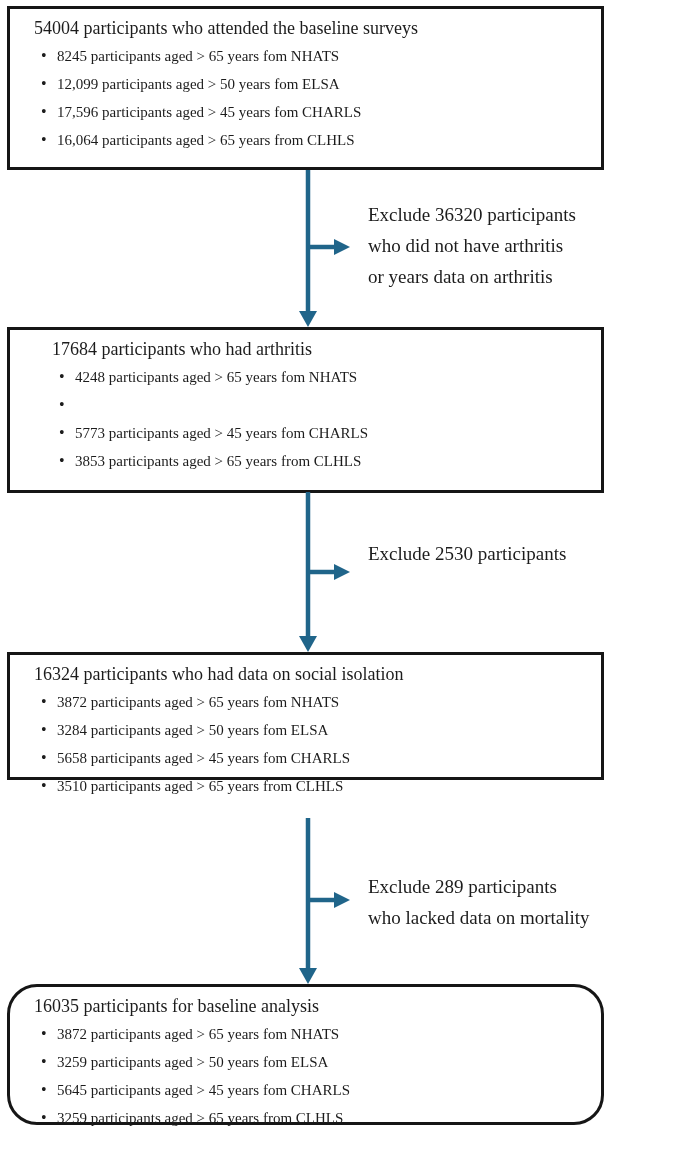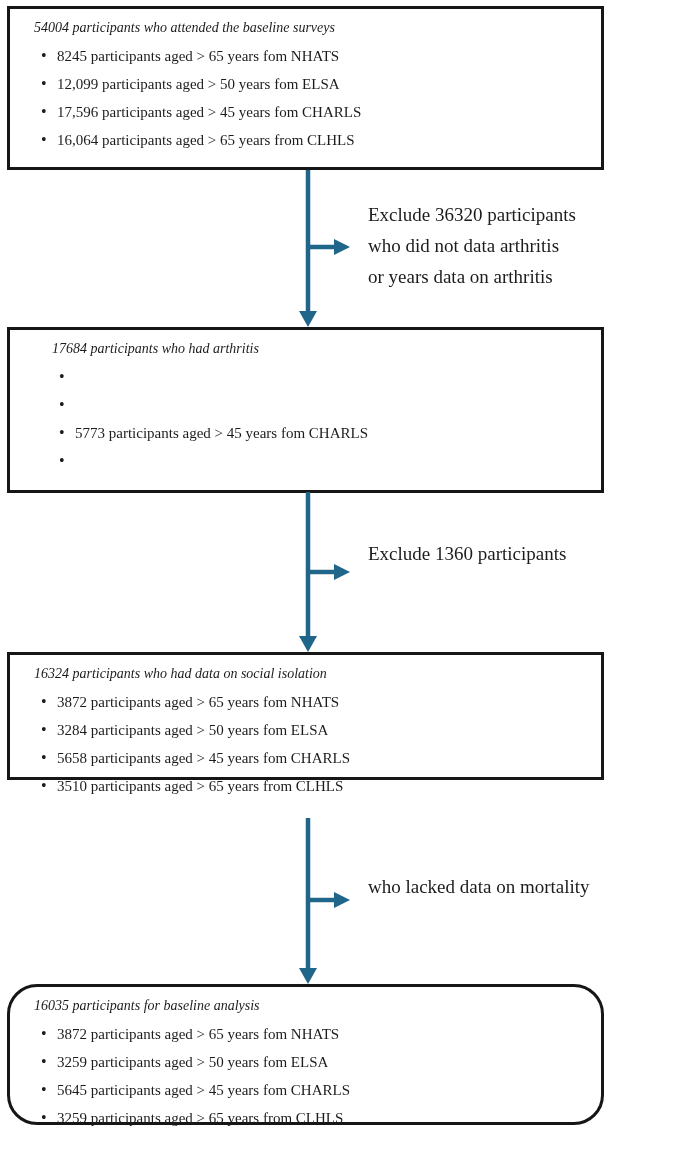--- a/index.html
+++ b/index.html
@@ -21,24 +21,23 @@
   }
   .box {
     position: absolute;
     left: 7px;
     width: 597px;
     border: 3px solid var(--border);
     background: var(--bg);
     padding: 5px 12px 6px 24px;
   }
   .box-title {
-    font-size: 14px;
+    font-size: 18px;
     line-height: 28px;
     white-space: nowrap;
-    font-style: italic;
   }
   .row { display: flex; }
   .bullet {
     width: 23px;
     flex: 0 0 23px;
     font-size: 16px;
     line-height: 28px;
     padding-left: 7px;
   }
   .item-text {
@@ -94,50 +93,52 @@
 
   <svg class="arrow-svg" id="arrow-1" viewBox="0 0 70 157" aria-hidden="true">
     <line x1="24" y1="0" x2="24" y2="142"></line>
     <polygon points="24,157 15,141 33,141"></polygon>
     <line x1="24" y1="77" x2="52" y2="77"></line>
     <polygon points="66,77 50,69 50,85"></polygon>
   </svg>
 
   <div class="note" id="note-1">
     <span style="display:block">Exclude 36320 participants</span>
-    <span style="display:block">who did not data arthritis</span>
+    <span style="display:block">who did not have arthritis</span>
     <span style="display:block">or years data on arthritis</span>
   </div>
 
   <div class="box" id="box-2">
     <div class="box-title">17684 participants who had arthritis</div>
     <div class="row">
       <span class="bullet">•</span>
+      <span class="item-text">4248 participants aged &gt; 65 years fom NHATS</span>
     </div>
     <div class="row">
       <span class="bullet">•</span>
     </div>
     <div class="row">
       <span class="bullet">•</span>
       <span class="item-text">5773 participants aged &gt; 45 years fom CHARLS</span>
     </div>
     <div class="row">
       <span class="bullet">•</span>
+      <span class="item-text">3853 participants aged &gt; 65 years from CLHLS</span>
     </div>
   </div>
 
   <svg class="arrow-svg" id="arrow-2" viewBox="0 0 70 160" aria-hidden="true">
     <line x1="24" y1="0" x2="24" y2="145"></line>
     <polygon points="24,160 15,144 33,144"></polygon>
     <line x1="24" y1="80" x2="52" y2="80"></line>
     <polygon points="66,80 50,72 50,88"></polygon>
   </svg>
 
   <div class="note" id="note-2">
-    <span style="display:block">Exclude 1360 participants</span>
+    <span style="display:block">Exclude 2530 participants</span>
   </div>
 
   <div class="box" id="box-3">
     <div class="box-title">16324 participants who had data on social isolation</div>
     <div class="row">
       <span class="bullet">•</span>
       <span class="item-text">3872 participants aged &gt; 65 years fom NHATS</span>
     </div>
     <div class="row">
       <span class="bullet">•</span>
@@ -154,20 +155,21 @@
   </div>
 
   <svg class="arrow-svg" id="arrow-3" viewBox="0 0 70 166" aria-hidden="true">
     <line x1="24" y1="0" x2="24" y2="151"></line>
     <polygon points="24,166 15,150 33,150"></polygon>
     <line x1="24" y1="82" x2="52" y2="82"></line>
     <polygon points="66,82 50,74 50,90"></polygon>
   </svg>
 
   <div class="note" id="note-3">
+    <span style="display:block">Exclude 289 participants</span>
     <span style="display:block">who lacked data on mortality</span>
   </div>
 
   <div class="box" id="box-4">
     <div class="box-title">16035 participants for baseline analysis</div>
     <div class="row">
       <span class="bullet">•</span>
       <span class="item-text">3872 participants aged &gt; 65 years fom NHATS</span>
     </div>
     <div class="row">

